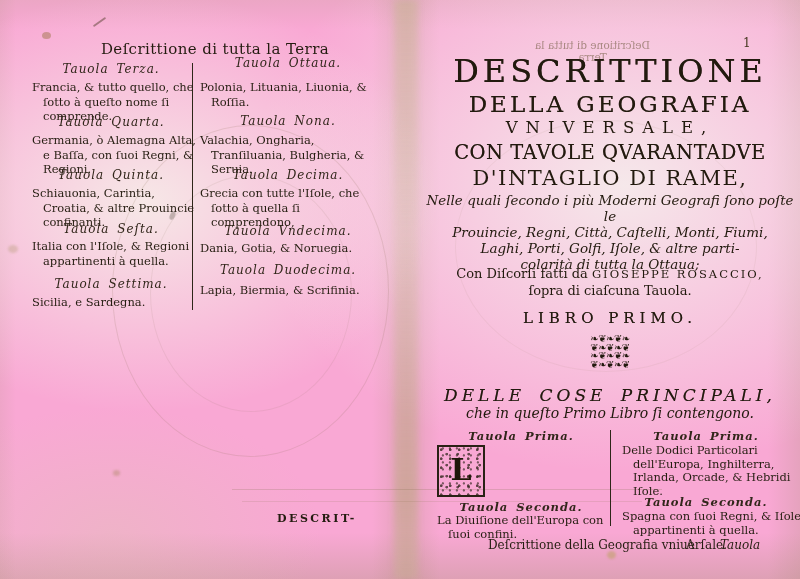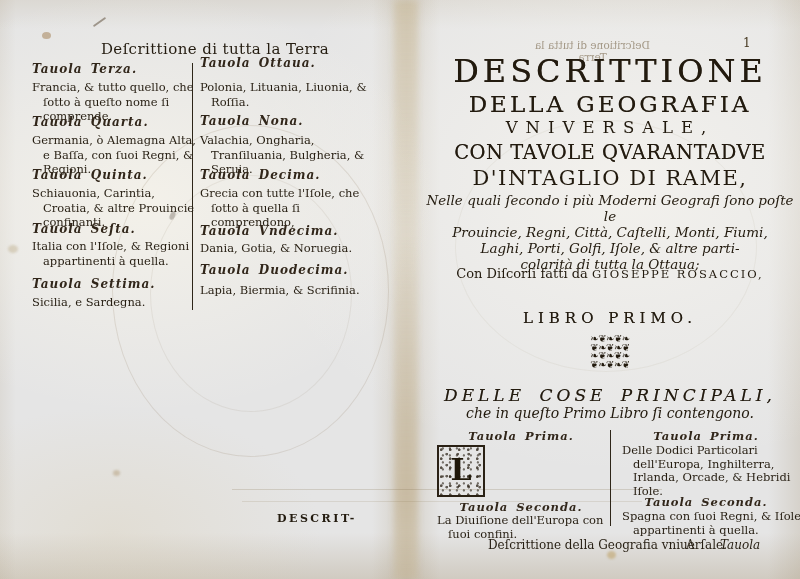--- a/index.html
+++ b/index.html
@@ -1,18 +1,18 @@
 <!DOCTYPE html>
 <html><head>
 <meta charset="utf-8">
 <style>
   html,body{margin:0;padding:0;}
   body{width:800px;height:579px;overflow:hidden;
        font-family:"DejaVu Serif","Liberation Serif",serif;color:#2a2115;}
-  .scan{position:relative;width:800px;height:579px;background:#e5e5e5;}
+  .scan{position:relative;width:800px;height:579px;background:#f9a8d4;}
   .paper{position:absolute;inset:0;
     background-image:
       radial-gradient(ellipse 420px 300px at 18% 35%, rgba(246,243,234,.85), rgba(246,243,234,0) 70%),
       radial-gradient(ellipse 520px 400px at 78% 32%, rgba(245,243,238,.85), rgba(245,243,238,0) 72%),
       radial-gradient(ellipse 300px 180px at 14% 92%, rgba(216,203,172,.30), rgba(216,203,172,0) 70%),
       linear-gradient(90deg, rgba(163,143,106,0) 46.5%, rgba(163,143,106,.26) 50.8%, rgba(163,143,106,0) 55%),
       linear-gradient(180deg, rgba(176,159,128,.18), rgba(176,159,128,0) 5%),
       linear-gradient(0deg, rgba(160,142,110,.30), rgba(160,142,110,0) 8%),
       linear-gradient(270deg, rgba(160,142,110,.22), rgba(160,142,110,0) 4%),
       linear-gradient(90deg, rgba(160,142,110,.12), rgba(160,142,110,0) 2%);}
@@ -22,21 +22,21 @@
   .stain{position:absolute;border-radius:50%;}
   .showthrough{position:absolute;border:1px solid rgba(128,108,74,.16);border-radius:50%;}
   .faint-line{position:absolute;height:1px;background:rgba(128,108,74,.22);}
   .pen-stroke{position:absolute;width:15px;height:2px;background:rgba(70,54,32,.45);
     transform:rotate(-35deg);border-radius:2px;}
   .abs{position:absolute;}
   
   .lp-heading{left:55px;top:40px;width:320px;text-align:center;font-size:15px;
     letter-spacing:.4px;color:#241c10;}
   .col-divider{left:192px;top:63px;width:1.4px;height:247px;background:#2e2619;}
-  .tav-head{font-style:italic;font-weight:700;font-size:12px;
+  .tav-head{font-style:italic;font-weight:400;font-size:12px;text-align:center;
     letter-spacing:1px;word-spacing:3px;color:#31261a;}
   .tav-body{font-size:11.5px;line-height:1.28;padding-left:11px;text-indent:-11px;color:#261e12;}
   .catchword{font-size:11px;letter-spacing:2.5px;font-weight:600;color:#241c10;}
   
   .rp{left:425px;top:0;width:370px;height:579px;}
   .rp .c{position:absolute;left:0;width:370px;text-align:center;color:#221a0e;}
   .ghost{position:absolute;left:95px;top:39px;width:145px;text-align:center;font-size:10.5px;
     color:rgba(104,84,52,.55);transform:scaleX(-1);filter:blur(.4px);}
   .pagenum{position:absolute;left:318px;top:36px;font-size:12px;color:#44371f;}
   .t1{top:52px;font-size:32px;letter-spacing:4px;text-shadow:0 0 .5px rgba(30,22,12,.7);}
@@ -130,20 +130,21 @@
     <div class="c sub">
       <div>Nelle quali ſecondo i più Moderni Geografi ſono poſte le</div>
       <div>Prouincie, Regni, Città, Caſtelli, Monti, Fiumi,</div>
       <div>Laghi, Porti, Golfi, Iſole, &amp; altre parti-</div>
       <div>colarità di tutta la Ottaua;</div>
     </div>
 
     <div class="c credit1">
       <span>Con Diſcorſi fatti da </span><span class="author">GIOSEPPE ROSACCIO,</span>
     </div>
+    <div class="c credit2">ſopra di ciaſcuna Tauola.</div>
 
     <div class="c libro">LIBRO PRIMO.</div>
 
     <div class="c ornament">
       <div>❧❦❧❦❧</div>
       <div>❦❧❦❧❦</div>
       <div>❧❦❧❦❧</div>
       <div>❦❧❦❧❦</div>
     </div>
 

